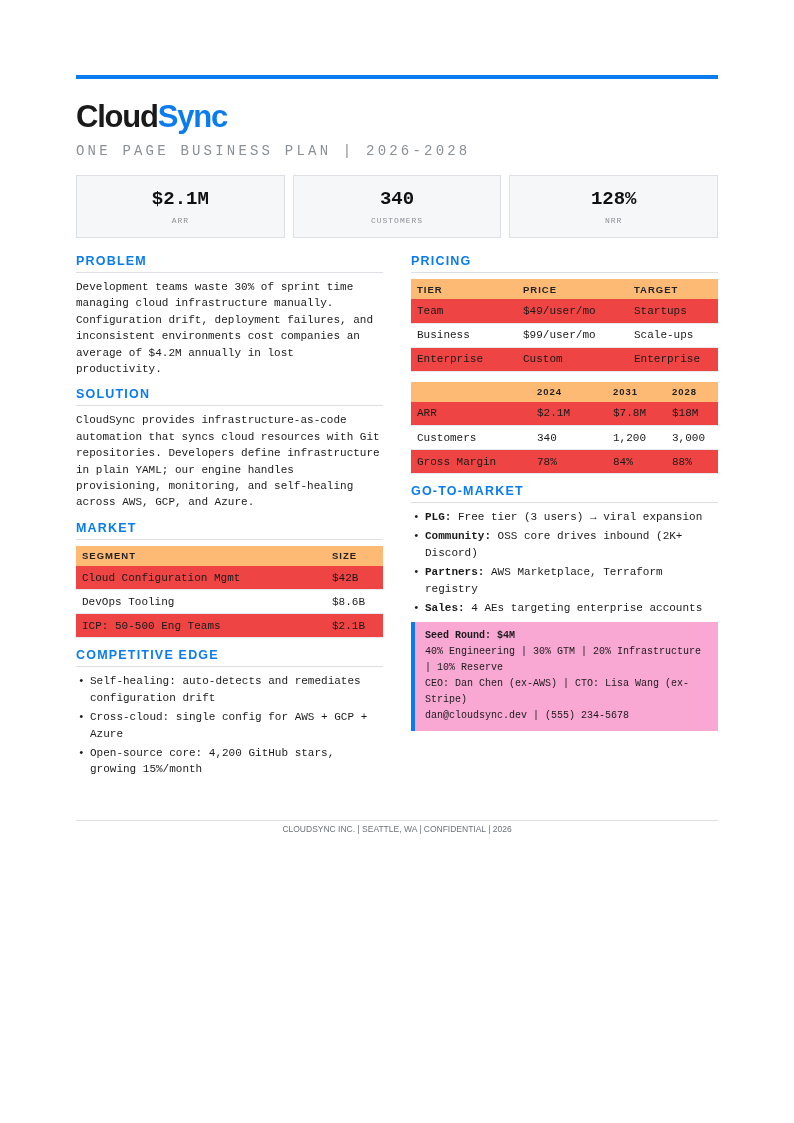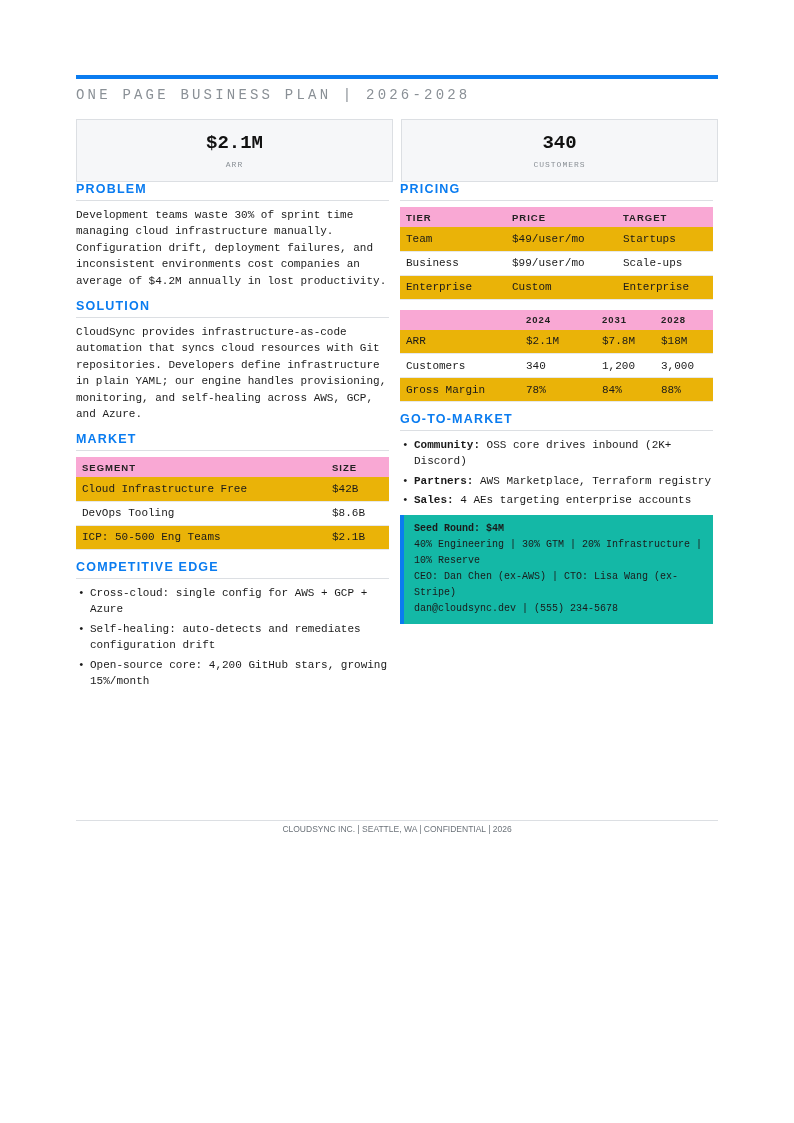--- a/index.html
+++ b/index.html
@@ -7,52 +7,57 @@
   body { position: relative; font-family: "Liberation Mono", monospace; color: #1a1a1a; }
   .page { position: absolute; left: 76px; top: 75px; width: 642px; }
   .top-rule { height: 4px; background: #0a7cf0; width: 642px; }
   .logo { margin-top: 20px; font-family: "Liberation Sans", sans-serif; font-weight: bold; font-size: 31px; letter-spacing: -1.2px; line-height: 36px; color: #1a1a1a; }
   .logo .accent { color: #0a7cf0; }
   .tagline { margin-top: 8px; font-family: "Liberation Mono", monospace; font-size: 14px; letter-spacing: 3.2px; color: #8a9096; }
   .kpis { margin-top: 16px; display: flex; gap: 8px; }
   .kpi { flex: 1; height: 63px; border: 1px solid #dcdfe3; background: #f6f7f9; text-align: center; }
   .kpi-value { margin-top: 12px; font-family: "Liberation Mono", monospace; font-weight: bold; font-size: 19px; color: #111; }
   .kpi-label { margin-top: 6px; font-family: "Liberation Mono", monospace; font-size: 8px; letter-spacing: 1px; color: #8a9096; }
-  .cols { margin-top: 0; display: flex; gap: 11px; }
+  .cols { margin-top: 16px; display: flex; gap: 28px; }
   .col { width: 313px; }
   .sec-title { font-family: "Liberation Sans", sans-serif; font-weight: bold; font-size: 12.5px; letter-spacing: 1.2px; color: #0a7cf0; padding-bottom: 4px; border-bottom: 1px solid #dcdfe3; margin-bottom: 6px; }
   .sec { margin-bottom: 10px; }
   .para { font-size: 11px; line-height: 16.4px; color: #1a1a1a; }
   table { width: 100%; border-collapse: collapse; font-size: 11px; }
-  th { text-align: left; font-family: "Liberation Sans", sans-serif; font-weight: bold; font-size: 9.5px; letter-spacing: 1px; color: #222; background: #f9a8d4; height: 20px; padding: 0 6px; }
+  th { text-align: left; font-family: "Liberation Sans", sans-serif; font-weight: bold; font-size: 9.5px; letter-spacing: 1px; color: #222; background: #fdba74; height: 20px; padding: 0 6px; }
   td { height: 24px; padding: 0 6px; border-bottom: 1px solid #e6e8eb; color: #1a1a1a; }
-  tr.odd td { background: #eab308; }
+  tr.odd td { background: #ef4444; }
   ul.bullets { list-style: none; }
   ul.bullets li { position: relative; padding-left: 14px; font-size: 11px; line-height: 16.4px; margin-bottom: 3px; }
   ul.bullets li::before { content: "\2022"; position: absolute; left: 2px; top: 0; font-size: 11px; }
   ul.bullets li b { font-weight: bold; }
-  .seed { margin-top: 6px; background: #14b8a6; border-left: 4px solid #0a7cf0; padding: 6px 10px 7px 10px; font-size: 10px; line-height: 16px; color: #1a1a1a; }
+  .seed { margin-top: 6px; background: #f9a8d4; border-left: 4px solid #0a7cf0; padding: 6px 10px 7px 10px; font-size: 10px; line-height: 16px; color: #1a1a1a; }
   .seed .seed-title { font-weight: bold; }
   .footer { position: absolute; left: 76px; top: 820px; width: 642px; border-top: 1px solid #dcdfe3; text-align: center; padding-top: 3px; font-family: "Liberation Sans", sans-serif; font-size: 8.5px; color: #6c737a; }
 </style>
 </head>
 <body>
 
 <div class="page">
   <div class="top-rule"></div>
+  <div class="logo"><span>Cloud</span><span class="accent">Sync</span></div>
   <div class="tagline">ONE PAGE BUSINESS PLAN | 2026-2028</div>
 
   <div class="kpis">
     <div class="kpi">
       <div class="kpi-value">$2.1M</div>
       <div class="kpi-label">ARR</div>
     </div>
     <div class="kpi">
       <div class="kpi-value">340</div>
       <div class="kpi-label">CUSTOMERS</div>
+    </div>
+    <div class="kpi">
+      <div class="kpi-value">128%</div>
+      <div class="kpi-label">NRR</div>
     </div>
   </div>
 
   <div class="cols">
 
     <div class="col">
       <div class="sec">
         <div class="sec-title">PROBLEM</div>
         <p class="para">Development teams waste 30% of sprint time managing cloud infrastructure manually. Configuration drift, deployment failures, and inconsistent environments cost companies an average of $4.2M annually in lost productivity.</p>
       </div>
@@ -64,39 +69,39 @@
         <div class="sec-title">MARKET</div>
         <table>
           <thead>
             <tr>
               <th style="width:250px">SEGMENT</th>
               <th>SIZE</th>
             </tr>
           </thead>
           <tbody>
             <tr class="odd">
-              <td>Cloud Infrastructure Free</td>
+              <td>Cloud Configuration Mgmt</td>
               <td>$42B</td>
             </tr>
             <tr>
               <td>DevOps Tooling</td>
               <td>$8.6B</td>
             </tr>
             <tr class="odd">
               <td>ICP: 50-500 Eng Teams</td>
               <td>$2.1B</td>
             </tr>
           </tbody>
         </table>
       </div>
       <div class="sec">
         <div class="sec-title">COMPETITIVE EDGE</div>
         <ul class="bullets">
+          <li>Self-healing: auto-detects and remediates configuration drift</li>
           <li>Cross-cloud: single config for AWS + GCP + Azure</li>
-          <li>Self-healing: auto-detects and remediates configuration drift</li>
           <li>Open-source core: 4,200 GitHub stars, growing 15%/month</li>
         </ul>
       </div>
     </div>
 
     <div class="col">
       <div class="sec">
         <div class="sec-title">PRICING</div>
         <table>
           <thead>
@@ -155,20 +160,21 @@
               <td>84%</td>
               <td>88%</td>
             </tr>
           </tbody>
         </table>
       </div>
 
       <div class="sec">
         <div class="sec-title">GO-TO-MARKET</div>
         <ul class="bullets">
+          <li><b>PLG:</b><span> Free tier (3 users) → viral expansion</span></li>
           <li><b>Community:</b><span> OSS core drives inbound (2K+ Discord)</span></li>
           <li><b>Partners:</b><span> AWS Marketplace, Terraform registry</span></li>
           <li><b>Sales:</b><span> 4 AEs targeting enterprise accounts</span></li>
         </ul>
         <div class="seed">
           <div class="seed-title">Seed Round: $4M</div>
           <div>40% Engineering | 30% GTM | 20% Infrastructure | 10% Reserve</div>
           <div>CEO: Dan Chen (ex-AWS) | CTO: Lisa Wang (ex-Stripe)</div>
           <div>dan@cloudsync.dev | (555) 234-5678</div>
         </div>

